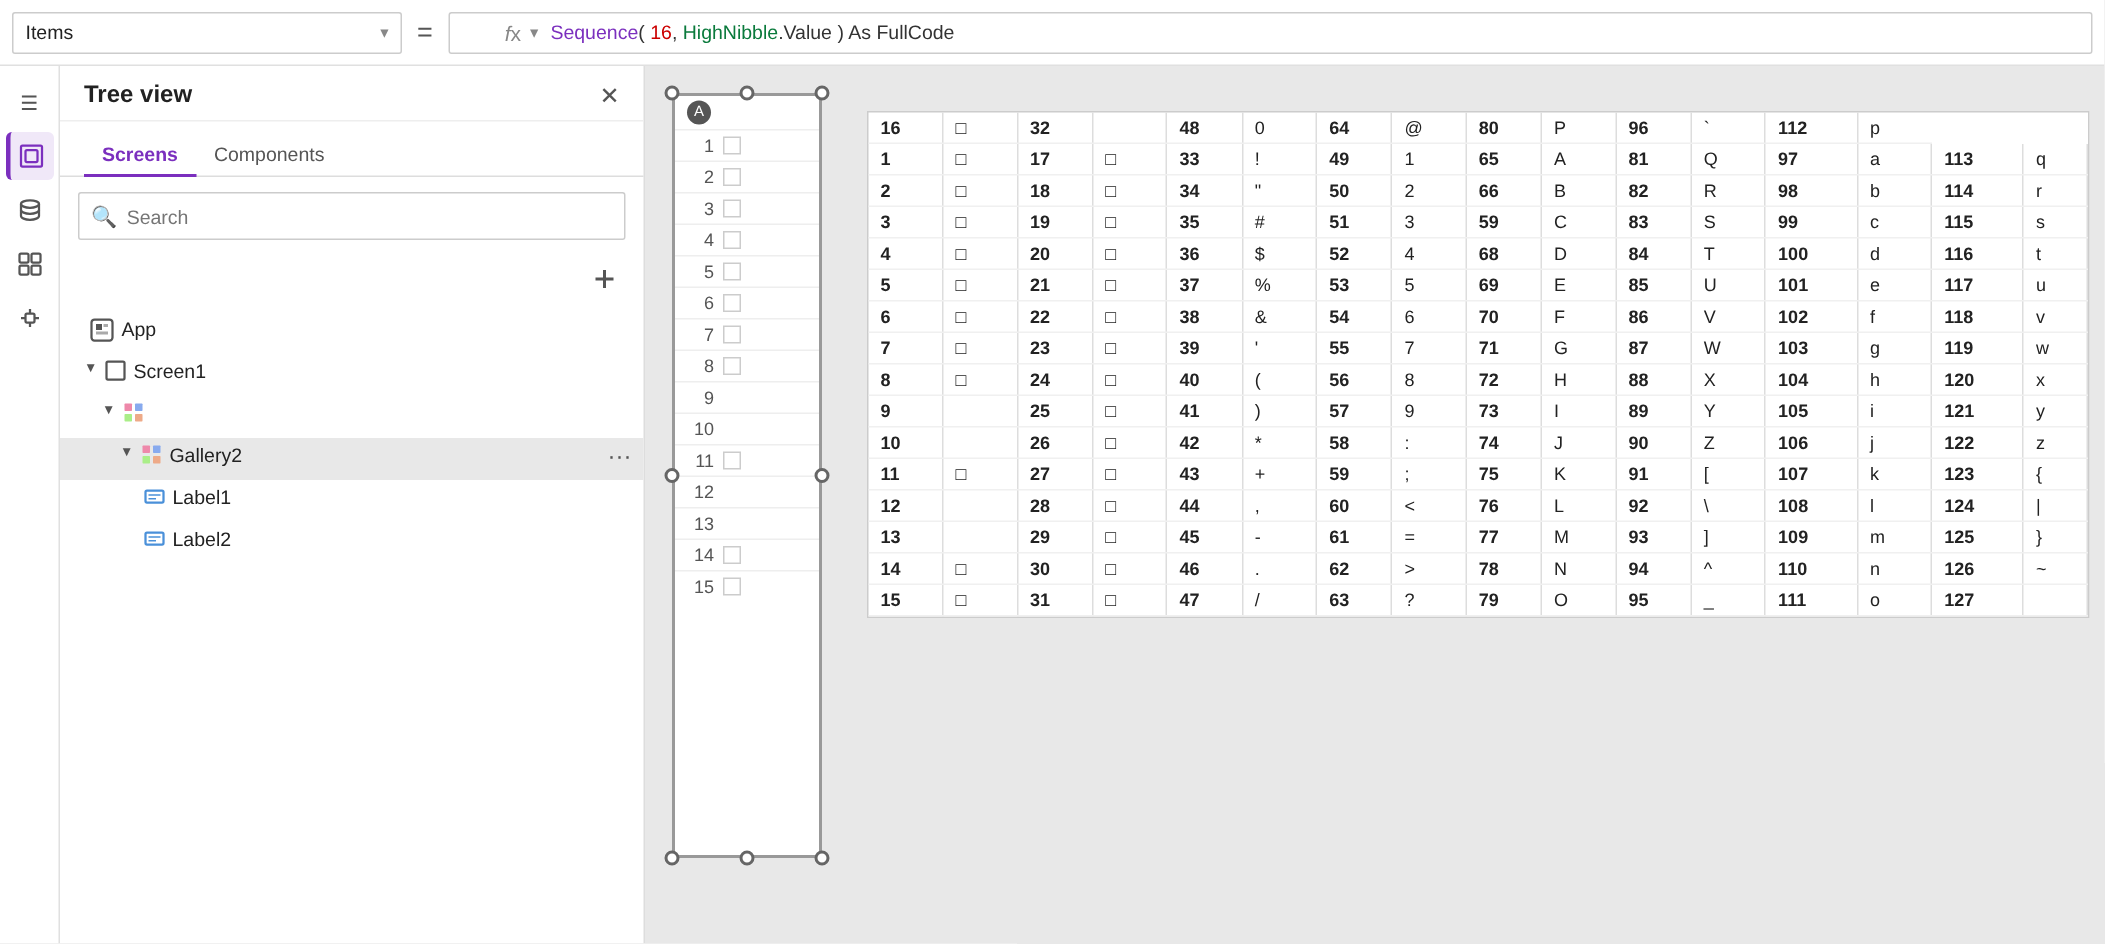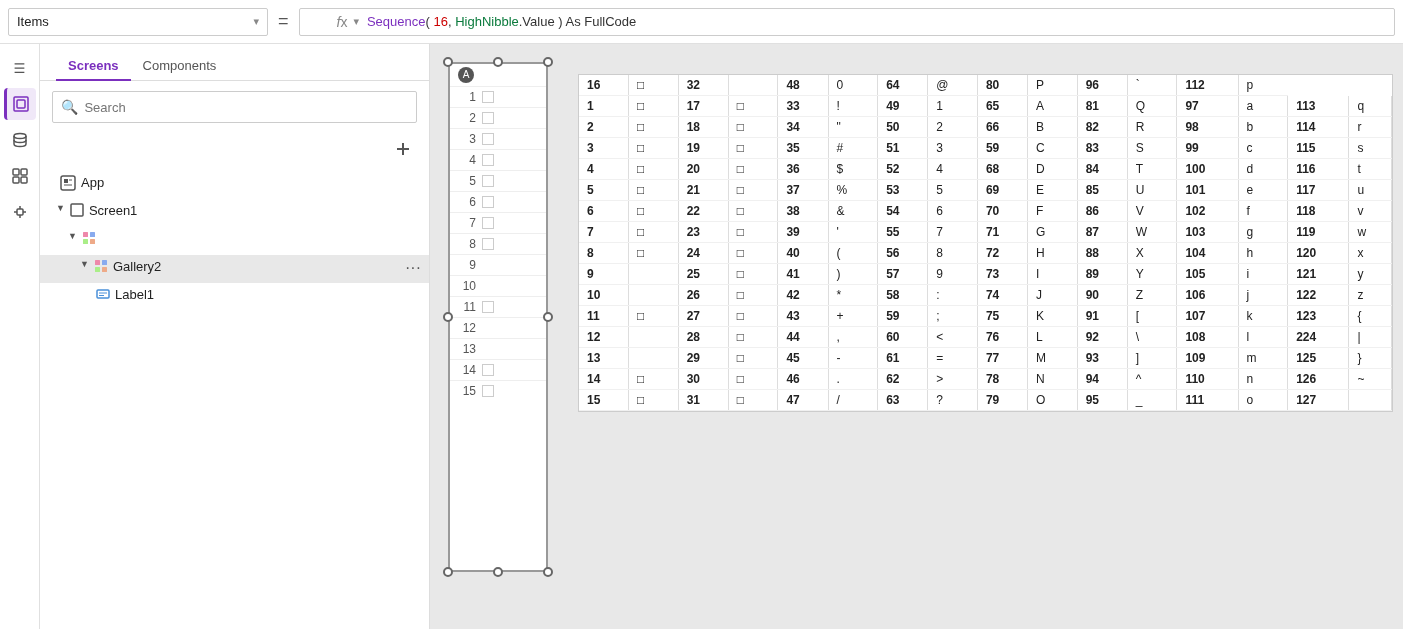--- a/index.html
+++ b/index.html
@@ -236,20 +236,24 @@
       <button class="sidebar-icon-btn" title="Variables">
         <svg width="18" height="18" viewBox="0 0 18 18" fill="none">
           <line x1="3" y1="9" x2="15" y2="9" stroke="#555" stroke-width="1.5"></line>
           <line x1="9" y1="3" x2="9" y2="15" stroke="#555" stroke-width="1.5"></line>
           <rect x="6" y="6" width="6" height="6" rx="1" stroke="#555" stroke-width="1.5" fill="white"></rect>
         </svg>
       </button>
     </div>
 
     <div class="panel">
+      <div class="tree-header">
+        <span class="tree-title">Tree view</span>
+        <button class="tree-close">✕</button>
+      </div>
 
       <div class="tree-tabs">
         <div class="tree-tab active">Screens</div>
         <div class="tree-tab">Components</div>
       </div>
 
       <div class="search-box">
         <span class="search-icon">🔍</span>
         <input class="search-input" type="text" placeholder="Search" style="">
       </div>
@@ -322,20 +326,31 @@
           <span style="margin-right:5px;">
             <svg width="14" height="14" viewBox="0 0 14 14" fill="none">
                 <rect x="1" y="3" width="12" height="8" rx="1" stroke="#4a90d9" stroke-width="1.5" fill="none"></rect>
                 <line x1="3" y1="6" x2="11" y2="6" stroke="#4a90d9" stroke-width="1"></line>
                 <line x1="3" y1="8.5" x2="8" y2="8.5" stroke="#4a90d9" stroke-width="1"></line>
               </svg>
           </span>
           <span class="item-label">Label1</span>
         </div>
 
+        <div class="tree-item">
+          <span style="width:44px;"></span>
+          <span style="margin-right:5px;">
+            <svg width="14" height="14" viewBox="0 0 14 14" fill="none">
+                <rect x="1" y="3" width="12" height="8" rx="1" stroke="#4a90d9" stroke-width="1.5" fill="none"></rect>
+                <line x1="3" y1="6" x2="11" y2="6" stroke="#4a90d9" stroke-width="1"></line>
+                <line x1="3" y1="8.5" x2="8" y2="8.5" stroke="#4a90d9" stroke-width="1"></line>
+              </svg>
+          </span>
+          <span class="item-label">Label2</span>
+        </div>
       </div>
     </div>
 
     <div class="canvas-area">
 
       <div style="position:relative;margin-top:8px;margin-left:8px;">
 
         <div class="handle handle-tl"></div>
         <div class="handle handle-tc"></div>
         <div class="handle handle-tr"></div>
@@ -639,21 +654,21 @@
                 <td style="font-weight: 600; border-right: 1px solid rgb(221, 221, 221);">44</td>
                 <td style="border-right: 1px solid rgb(221, 221, 221); min-width: 24px;">,</td>
                 <td style="font-weight: 600; border-right: 1px solid rgb(221, 221, 221);">60</td>
                 <td style="border-right: 1px solid rgb(221, 221, 221); min-width: 24px;">&lt;</td>
                 <td style="font-weight: 600; border-right: 1px solid rgb(221, 221, 221);">76</td>
                 <td style="border-right: 1px solid rgb(221, 221, 221); min-width: 24px;">L</td>
                 <td style="font-weight: 600; border-right: 1px solid rgb(221, 221, 221);">92</td>
                 <td style="border-right: 1px solid rgb(221, 221, 221); min-width: 24px;">\</td>
                 <td style="font-weight: 600; border-right: 1px solid rgb(221, 221, 221);">108</td>
                 <td style="border-right: 1px solid rgb(221, 221, 221); min-width: 24px;">l</td>
-                <td style="font-weight: 600; border-right: 1px solid rgb(221, 221, 221);">224</td>
+                <td style="font-weight: 600; border-right: 1px solid rgb(221, 221, 221);">124</td>
                 <td style="border-right: 1px solid rgb(221, 221, 221); min-width: 24px;">|</td>
               </tr>
               <tr>
                 <td style="font-weight: 600; border-right: 1px solid rgb(221, 221, 221);">13</td>
                 <td style="border-right: 1px solid rgb(221, 221, 221); min-width: 24px;"></td>
                 <td style="font-weight: 600; border-right: 1px solid rgb(221, 221, 221);">29</td>
                 <td style="border-right: 1px solid rgb(221, 221, 221); min-width: 24px;">□</td>
                 <td style="font-weight: 600; border-right: 1px solid rgb(221, 221, 221);">45</td>
                 <td style="border-right: 1px solid rgb(221, 221, 221); min-width: 24px;">-</td>
                 <td style="font-weight: 600; border-right: 1px solid rgb(221, 221, 221);">61</td>

